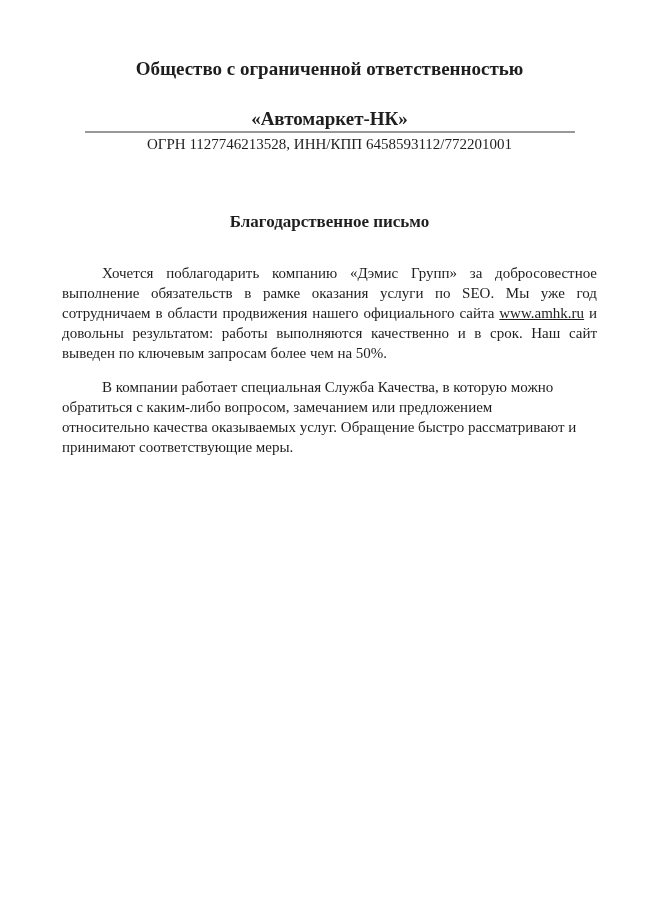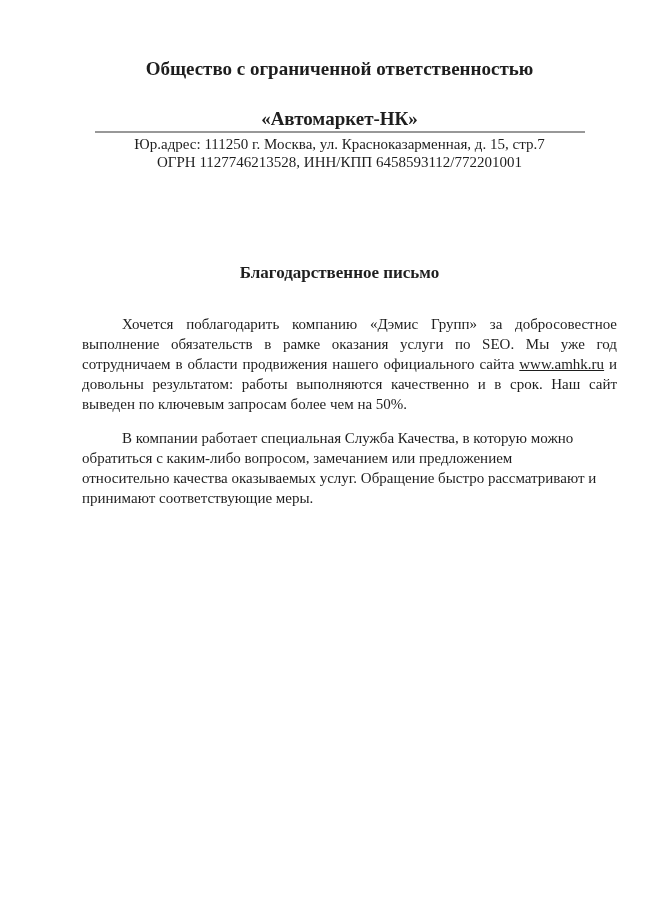--- a/index.html
+++ b/index.html
@@ -7,21 +7,21 @@
     padding: 0;
     background: #ffffff;
   }
   .page {
     position: relative;
     width: 650px;
     height: 911px;
     box-sizing: border-box;
     background: #ffffff;
     overflow: hidden;
-    padding: 57px 53px 0 82px;
+    padding: 57px 53px 0 62px;
     font-family: "Liberation Serif", "DejaVu Serif", serif;
     color: #1e1e1e;
   }
   .letterhead {
     text-align: center;
   }
   .org-type {
     font-size: 19px;
     line-height: 23px;
     font-weight: bold;
@@ -46,21 +46,21 @@
   .place-date-row {
     display: flex;
     justify-content: space-between;
     align-items: baseline;
     margin-top: 47px;
     font-size: 15.5px;
     line-height: 20px;
   }
   .date-label { padding-right: 18px; }
   .letter-title {
-    margin-top: 91px;
+    margin-top: 58px;
     text-align: center;
     font-size: 17px;
     line-height: 21px;
     font-weight: bold;
   }
   .body-text {
     margin-top: 31px;
     width: 535px;
     font-size: 15px;
     line-height: 20px;
@@ -79,21 +79,20 @@
 </style>
 </head>
 <body>
 
 <div class="page">
 
   <div class="letterhead">
     <div class="org-type">Общество с ограниченной ответственностью</div>
     <div class="org-name">«Автомаркет-НК»</div>
     <div class="letterhead-divider"></div>
-    <div class="legal-address">Юр.адрес: 111250 г. Москва, ул. Красноказарменная, д. 15, стр.7</div>
     <div class="ogrn-line">ОГРН 1127746213528, ИНН/КПП 6458593112/772201001</div>
   </div>
 
 
   <div class="letter-title">Благодарственное письмо</div>
 
   <div class="body-text">
 
     <p class="para para-justify"><span>Хочется поблагодарить компанию «Дэмис Групп» за добросовестное выполнение обязательств  в рамке оказания услуги по SEO. Мы уже год сотрудничаем в области продвижения нашего официального сайта </span><span class="doc-link">www.amhk.ru</span><span> и довольны результатом: работы выполняются качественно и в срок. Наш сайт выведен по ключевым запросам более чем на 50%.</span></p>
 

